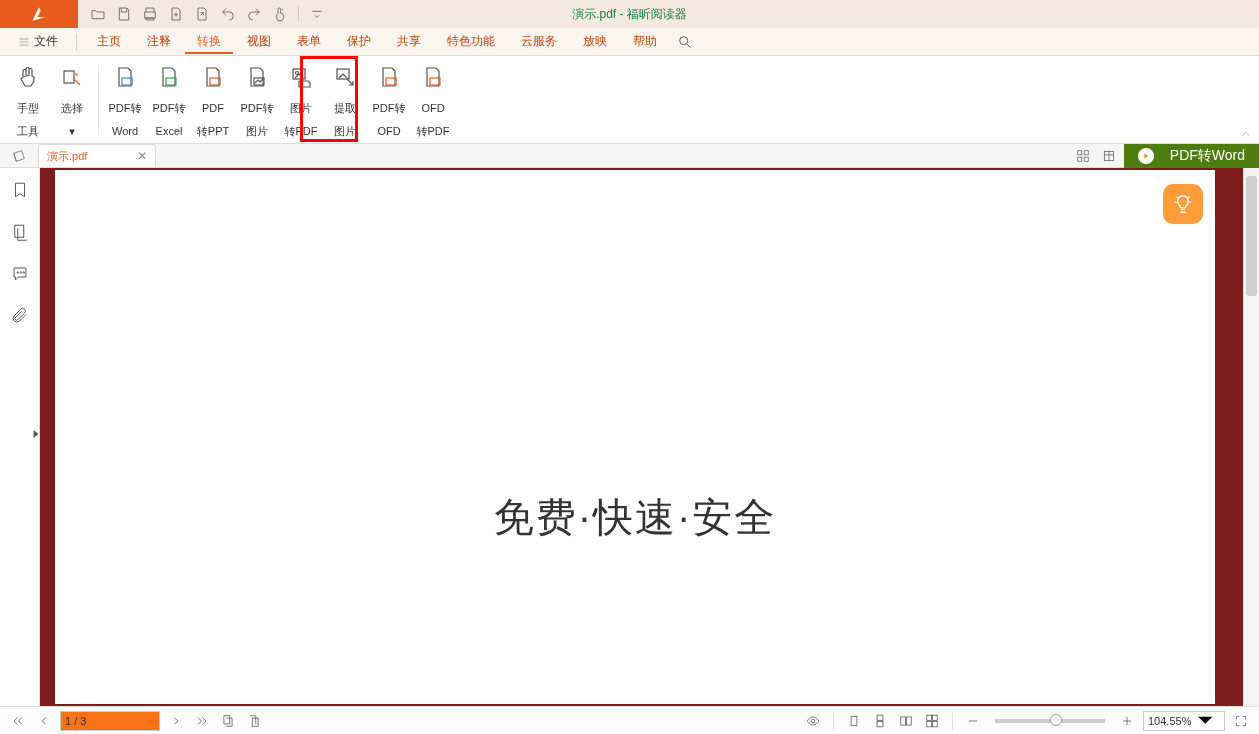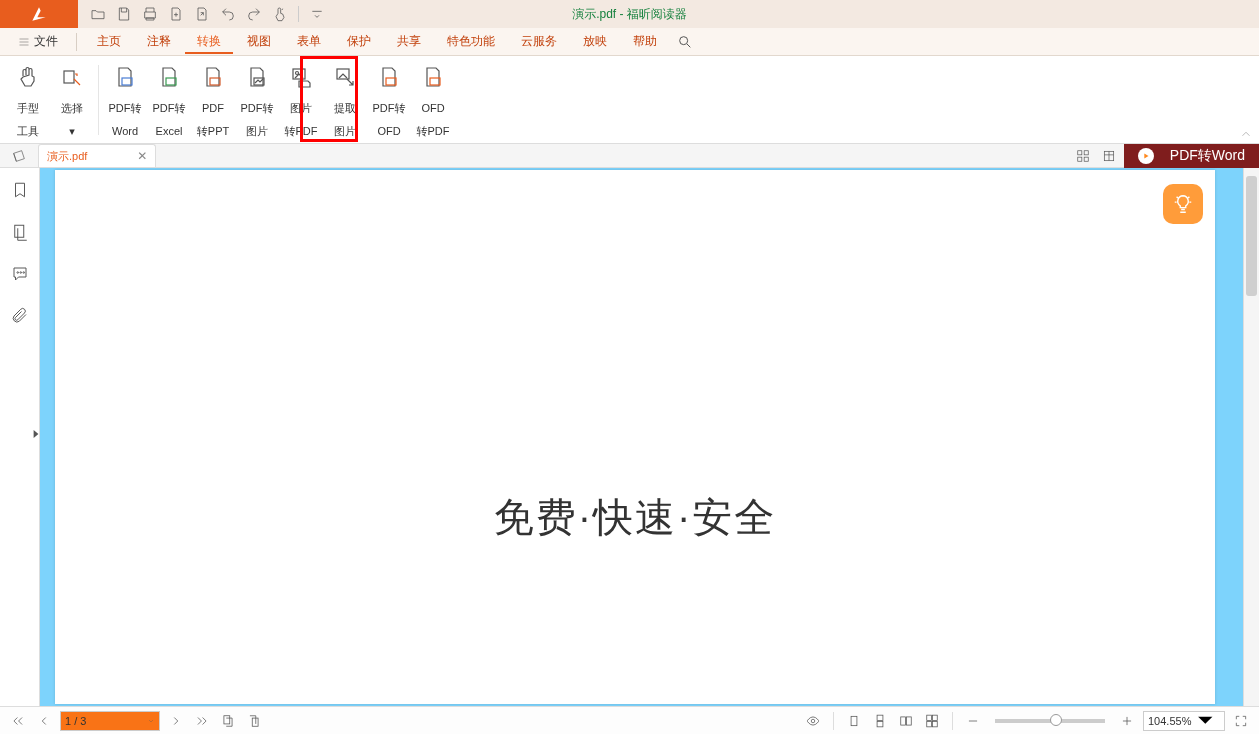--- a/index.html
+++ b/index.html
@@ -43,32 +43,32 @@
 
 
 .tabrow { height:24px; background:#f5f5f5; display:flex; align-items:stretch; border-bottom:1px solid #ddd; position:relative; }
 .left-icon { width:38px; display:flex; align-items:center; justify-content:center; }
 .left-icon svg { width:16px; height:16px; stroke:#555; fill:none; }
 .doctab { background:#fff; border:1px solid #ddd; border-bottom:none; display:flex; align-items:center; padding:0 8px; gap:50px; font-size:11px; color:#e85d1e; border-radius:3px 3px 0 0; }
 .doctab .close { color:#888; cursor:pointer; font-size:12px; }
 .tabrow-right { margin-left:auto; display:flex; align-items:center; gap:4px; }
 .view-icon { width:22px; height:22px; display:flex; align-items:center; justify-content:center; cursor:pointer; }
 .view-icon svg { width:14px; height:14px; stroke:#555; fill:none; stroke-width:1.2; }
-.pdf-word-btn { background:#7f1d1d; color:#fff; font-size:14px; padding:3px 14px; display:flex; align-items:center; gap:16px; cursor:pointer; height:24px; }
+.pdf-word-btn { background:#4d7c0f; color:#fff; font-size:14px; padding:3px 14px; display:flex; align-items:center; gap:16px; cursor:pointer; height:24px; }
 .pdf-word-btn .circ { width:16px; height:16px; background:#fff; border-radius:50%; display:flex; align-items:center; justify-content:center; }
 .pdf-word-btn .circ svg{width:10px;height:10px;fill:#ff8a1f;}
 
 
 .content { position:absolute; top:168px; bottom:28px; left:0; right:0; display:flex; background:#ededed; }
 .sidebar { width:40px; background:#fff; border-right:1px solid #ddd; display:flex; flex-direction:column; align-items:center; padding-top:10px; gap:18px; position:relative; }
 .sidebar-btn { width:24px; height:24px; display:flex; align-items:center; justify-content:center; cursor:pointer; }
 .sidebar-btn svg { width:18px; height:18px; stroke:#555; fill:none; stroke-width:1.3; }
 .sidebar-expand { position:absolute; top:260px; left:32px; cursor:pointer; }
 .sidebar-expand svg{width:8px;height:10px;fill:#555;}
-.page-area { flex:1; position:relative; background:#7dd3fc; overflow:hidden; }
+.page-area { flex:1; position:relative; background:#7f1d1d; overflow:hidden; }
 .page { position:absolute; left:15px; top:2px; right:28px; bottom:2px; background:#fff; box-shadow:0 0 3px rgba(0,0,0,0.15); }
 .page-text { position:absolute; left:50%; top:65%; transform:translate(-50%,-50%); font-size:40px; color:#333; letter-spacing:2px; font-weight:500;}
 .bulb { position:absolute; right:40px; top:16px; width:40px; height:40px; background:#ff9c3a; border-radius:10px; display:flex; align-items:center; justify-content:center; cursor:pointer; }
 .bulb svg { width:22px; height:22px; stroke:#fff; fill:none; stroke-width:1.5; }
 .scrollbar-v { width:16px; background:#f5f5f5; border-left:1px solid #ddd; position:relative; }
 .scrollbar-v .thumb { position:absolute; left:2px; right:2px; top:8px; height:120px; background:#cfcfcf; border-radius:3px; }
 
 
 .statusbar { position:absolute; bottom:0; left:0; right:0; height:28px; background:#fdfdfd; border-top:1px solid #ddd; display:flex; align-items:center; padding:0 8px; gap:6px; }
 .sb-btn { width:20px; height:20px; display:flex; align-items:center; justify-content:center; cursor:pointer; }

